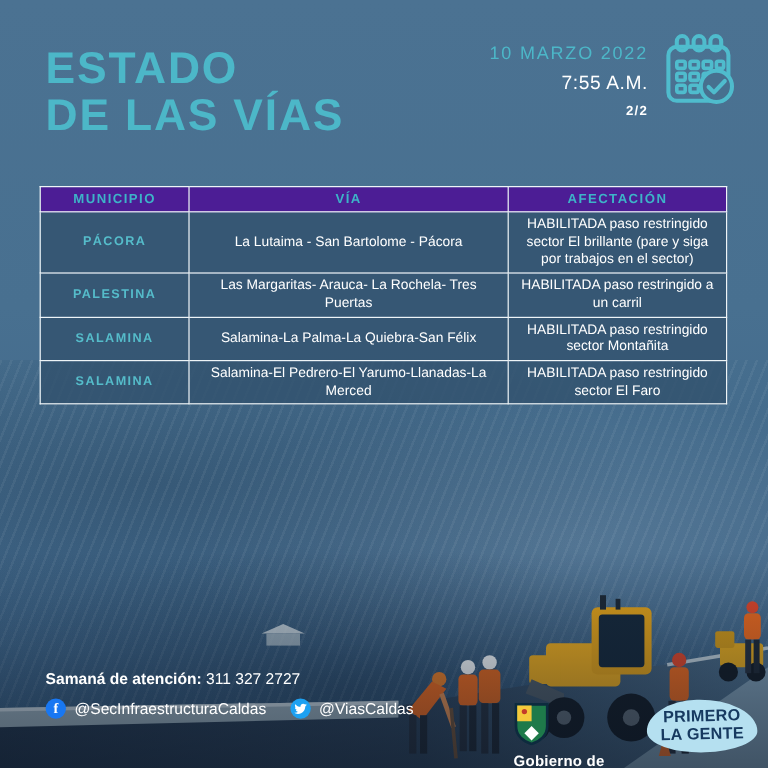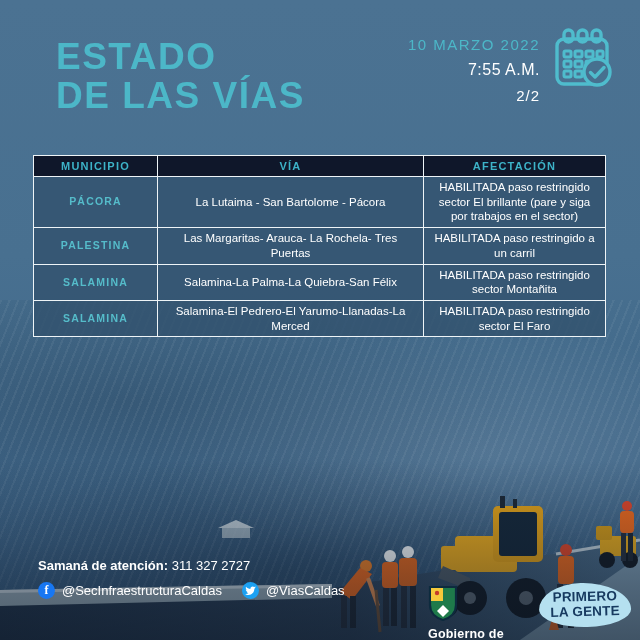--- a/index.html
+++ b/index.html
@@ -16,35 +16,35 @@
       radial-gradient(90% 60% at 20% 30%, rgba(20,40,60,0.25), rgba(0,0,0,0) 70%),
       radial-gradient(80% 55% at 75% 45%, rgba(255,255,255,0.10), rgba(0,0,0,0) 65%),
       radial-gradient(70% 50% at 45% 80%, rgba(18,35,55,0.30), rgba(0,0,0,0) 70%),
       linear-gradient(180deg,#466e8e 0%, #3f6587 55%, #375a7d 100%);
   }
   .bg-darken { position:absolute; left:0; top:460px; width:640px; height:180px;
     background:linear-gradient(180deg, rgba(10,22,38,0) 0%, rgba(10,22,38,0.38) 70%, rgba(8,18,32,0.5) 100%); }
   .scene-svg { position:absolute; left:0; top:440px; width:640px; height:200px; }
 
   
-  .title-block { position:absolute; left:56px; top:38px; z-index:5; }
+  .title-block { position:absolute; left:38px; top:38px; z-index:5; }
   .title-teal { color:#4cb7c8; font-weight:700; font-size:37px; line-height:1.05; letter-spacing:1.5px; }
   .title-white { color:#ffffff; font-weight:700; font-size:26px; letter-spacing:1px; margin-top:5px; }
 
   .date-block { position:absolute; right:100px; top:36px; z-index:5; display:flex; flex-direction:column; align-items:flex-end; gap:8px; }
   .date-text { color:#4cb7c8; font-weight:400; font-size:15px; letter-spacing:1.5px; }
   .time-text { color:#ffffff; font-weight:400; font-size:16px; letter-spacing:0.5px; }
-  .page-text { color:#ffffff; font-weight:400; font-size:15px; letter-spacing:1px; }
+  .page-text { color:#ffffff; font-weight:700; font-size:11px; letter-spacing:1px; }
   .cal-icon { position:absolute; right:26px; top:27px; width:62px; height:64px; z-index:5; }
 
   
   .roads-table { position:absolute; left:33px; top:155px; width:572px; z-index:5;
     border-collapse:collapse; table-layout:fixed; }
   .roads-table th, .roads-table td { border:1.5px solid #eef4f7; vertical-align:middle; text-align:center; padding:3px 7px; }
-  .roads-table th { background:#0f172a; color:#3db3c8; font-size:11px; font-weight:700; letter-spacing:1.2px; height:21px; }
+  .roads-table th { background:#4c1d95; color:#3db3c8; font-size:11px; font-weight:700; letter-spacing:1.2px; height:21px; }
   .roads-table td { background:rgba(50,82,110,0.82); color:#ffffff; font-size:11.5px; line-height:1.28; font-weight:400; }
   .roads-table td.muni { color:#55bcca; font-weight:700; font-size:10.5px; letter-spacing:1.2px; }
   .roads-table tr.r1 td { height:44px; }
   .roads-table tr.r2 td { height:33px; }
   .roads-table tr.r3 td { height:28px; }
   .roads-table tr.r4 td { height:30px; }
   .roads-table tr.r5 td { height:30px; }
 
   
   .footer-block { position:absolute; left:38px; top:558px; z-index:6; color:#fff; }

